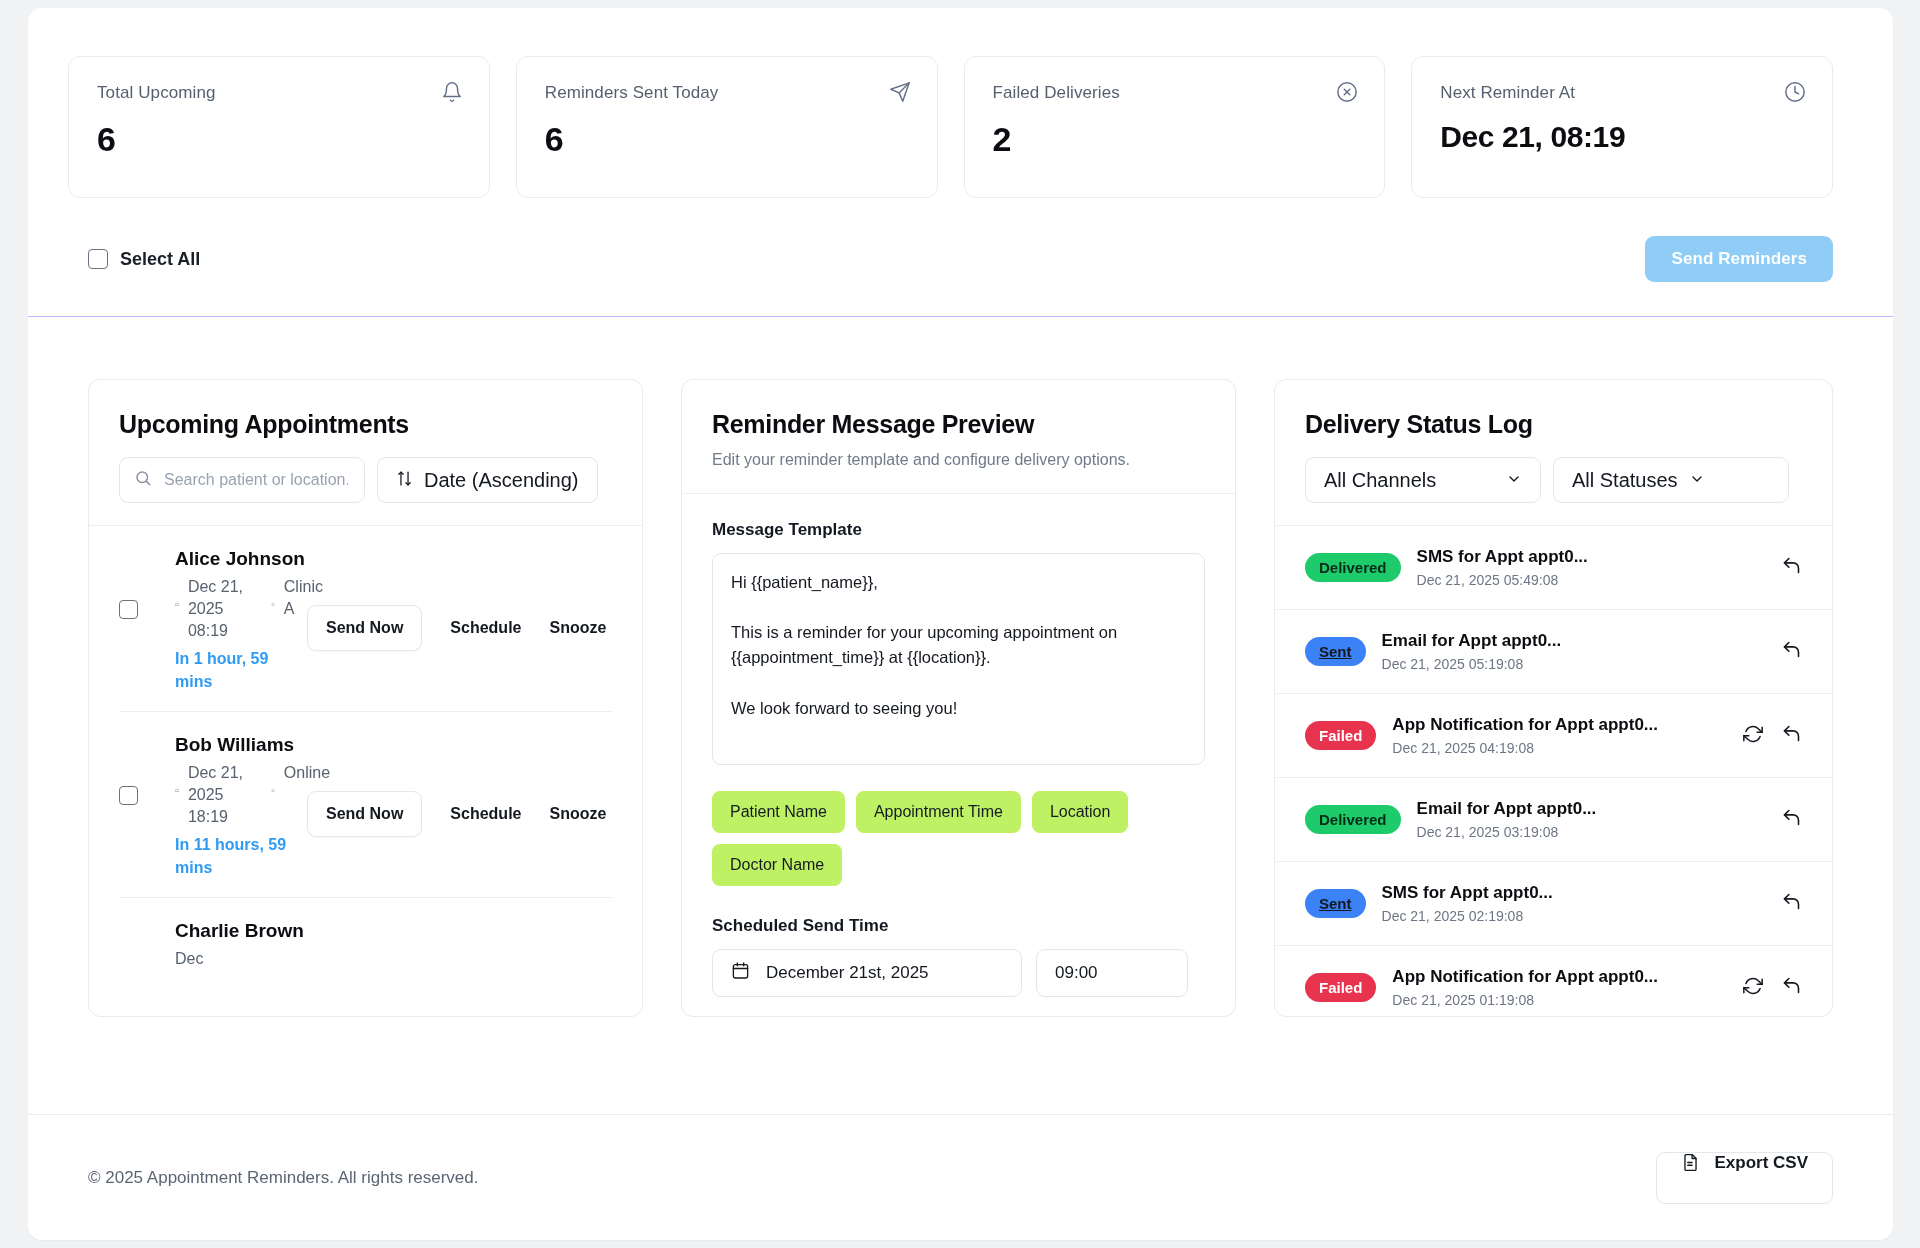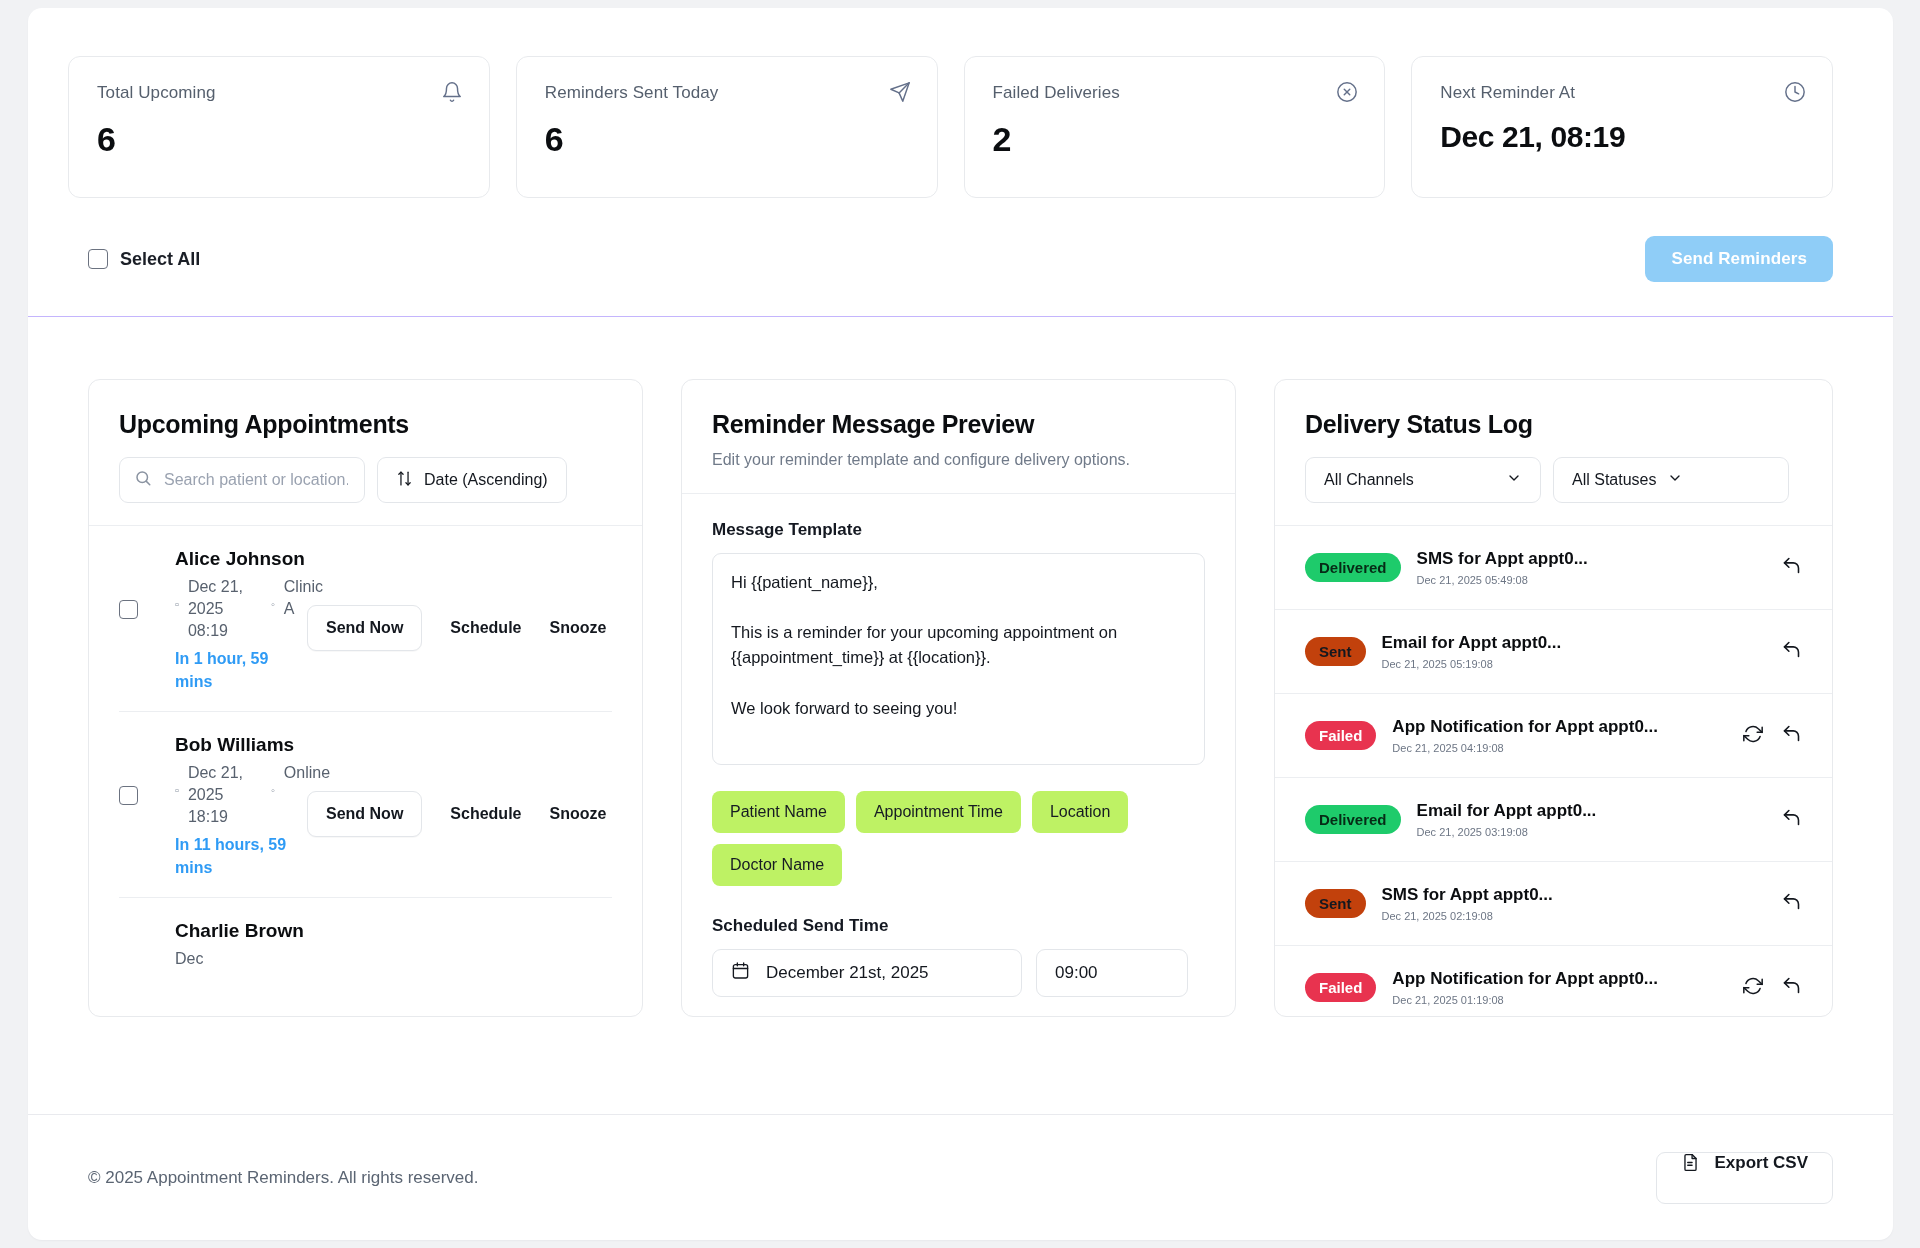--- a/index.html
+++ b/index.html
@@ -143,21 +143,21 @@
   }
   .search-box input::placeholder { color: #9aa2b0; }
   .sort-box {
     height: 46px;
     border: 1px solid #e3e6ea;
     border-radius: 9px;
     display: flex;
     align-items: center;
     gap: 11px;
     padding: 0 18px;
-    font-size: 16px;
+    font-size: 20px;
     color: #14181f;
   }
 
   
   .appt-list { padding: 0 30px; }
   .appt-row {
     position: relative;
     padding: 22px 0 18px 0;
     border-bottom: 1px solid #eceef1;
     min-height: 172px;
@@ -299,34 +299,34 @@
     min-height: 84px;
   }
   .badge {
     border-radius: 999px;
     padding: 6px 14px;
     font-size: 15px;
     font-weight: 700;
     white-space: nowrap;
   }
   .badge.delivered { background: #1ecb6b; color: #062b16; }
-  .badge.sent { background: #c2410c; color: #14181f; }
+  .badge.sent { background: #3b82f6; color: #14181f; text-decoration: underline; }
   .badge.failed { background: #e8334f; color: #ffffff; }
   .log-main { flex: 1 1 auto; min-width: 0; }
   .log-title {
     font-size: 17px;
     font-weight: 700;
     color: #0b0d10;
     white-space: nowrap;
     overflow: hidden;
     text-overflow: ellipsis;
   }
   .log-time {
     margin-top: 5px;
-    font-size: 11px;
+    font-size: 14px;
     color: #6d7685;
   }
   .log-actions { display: flex; align-items: center; gap: 18px; color: #14181f; }
 
   
   .footer {
     position: absolute;
     left: 0; right: 0; bottom: 0;
     height: 126px;
     border-top: 1px solid #e9eaee;

